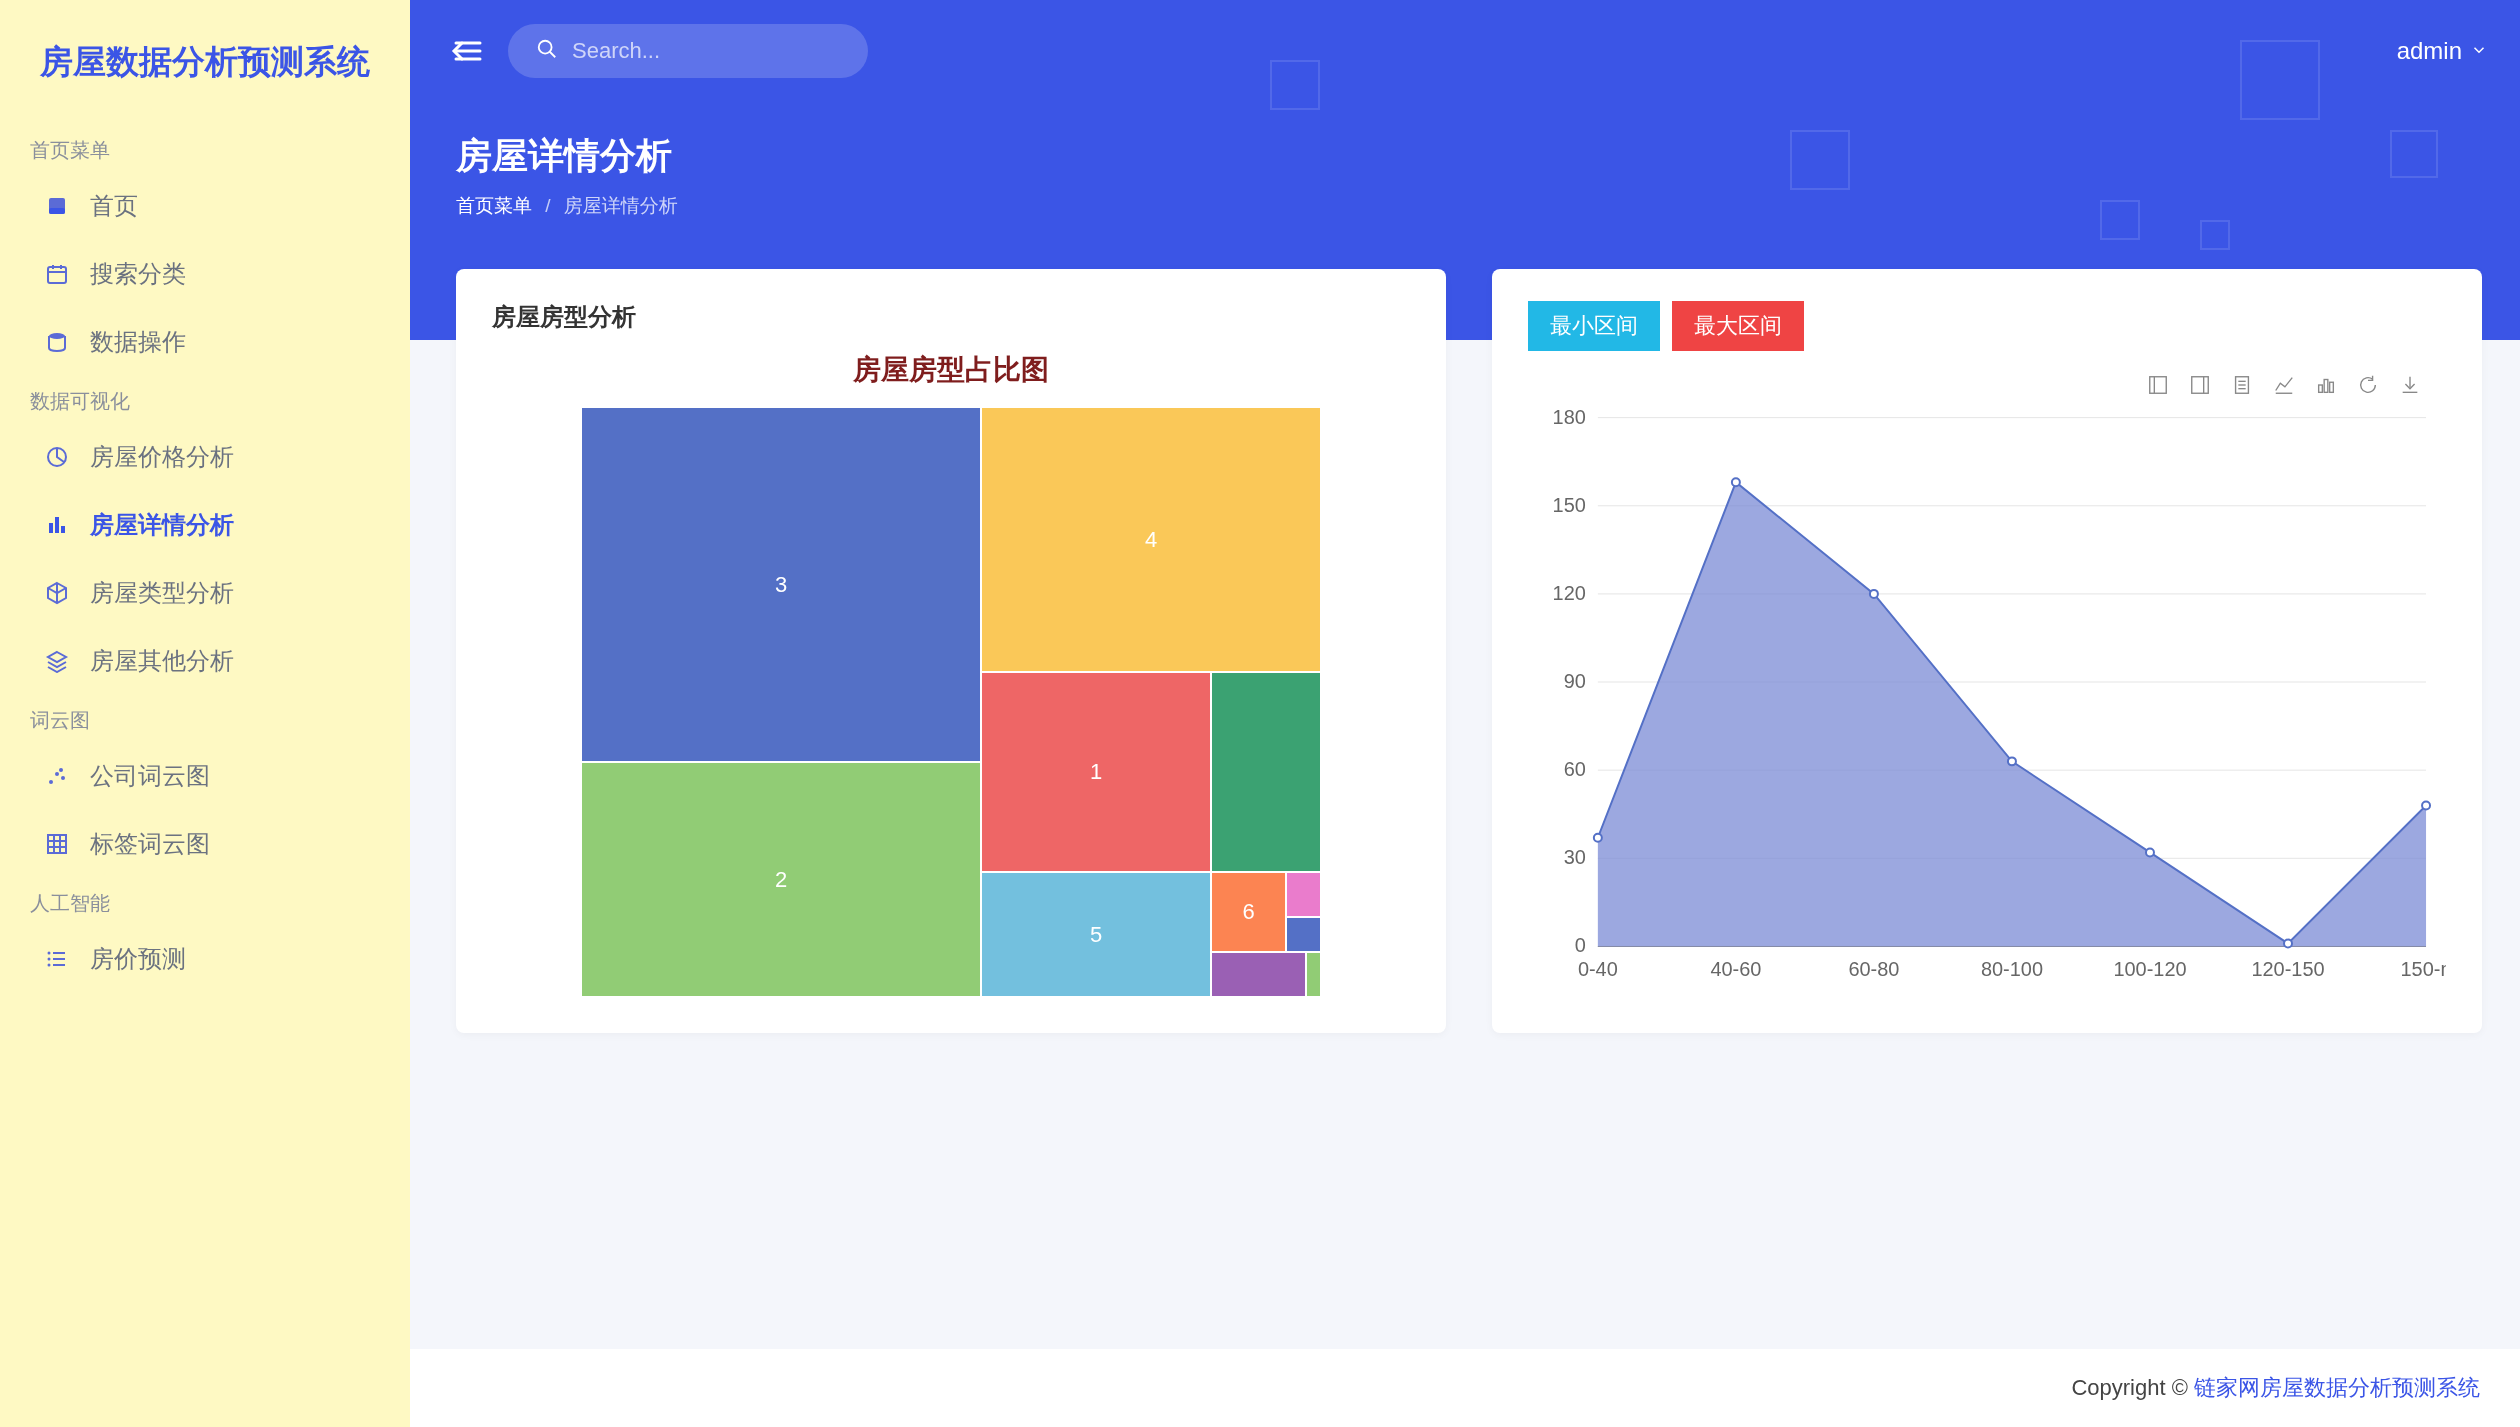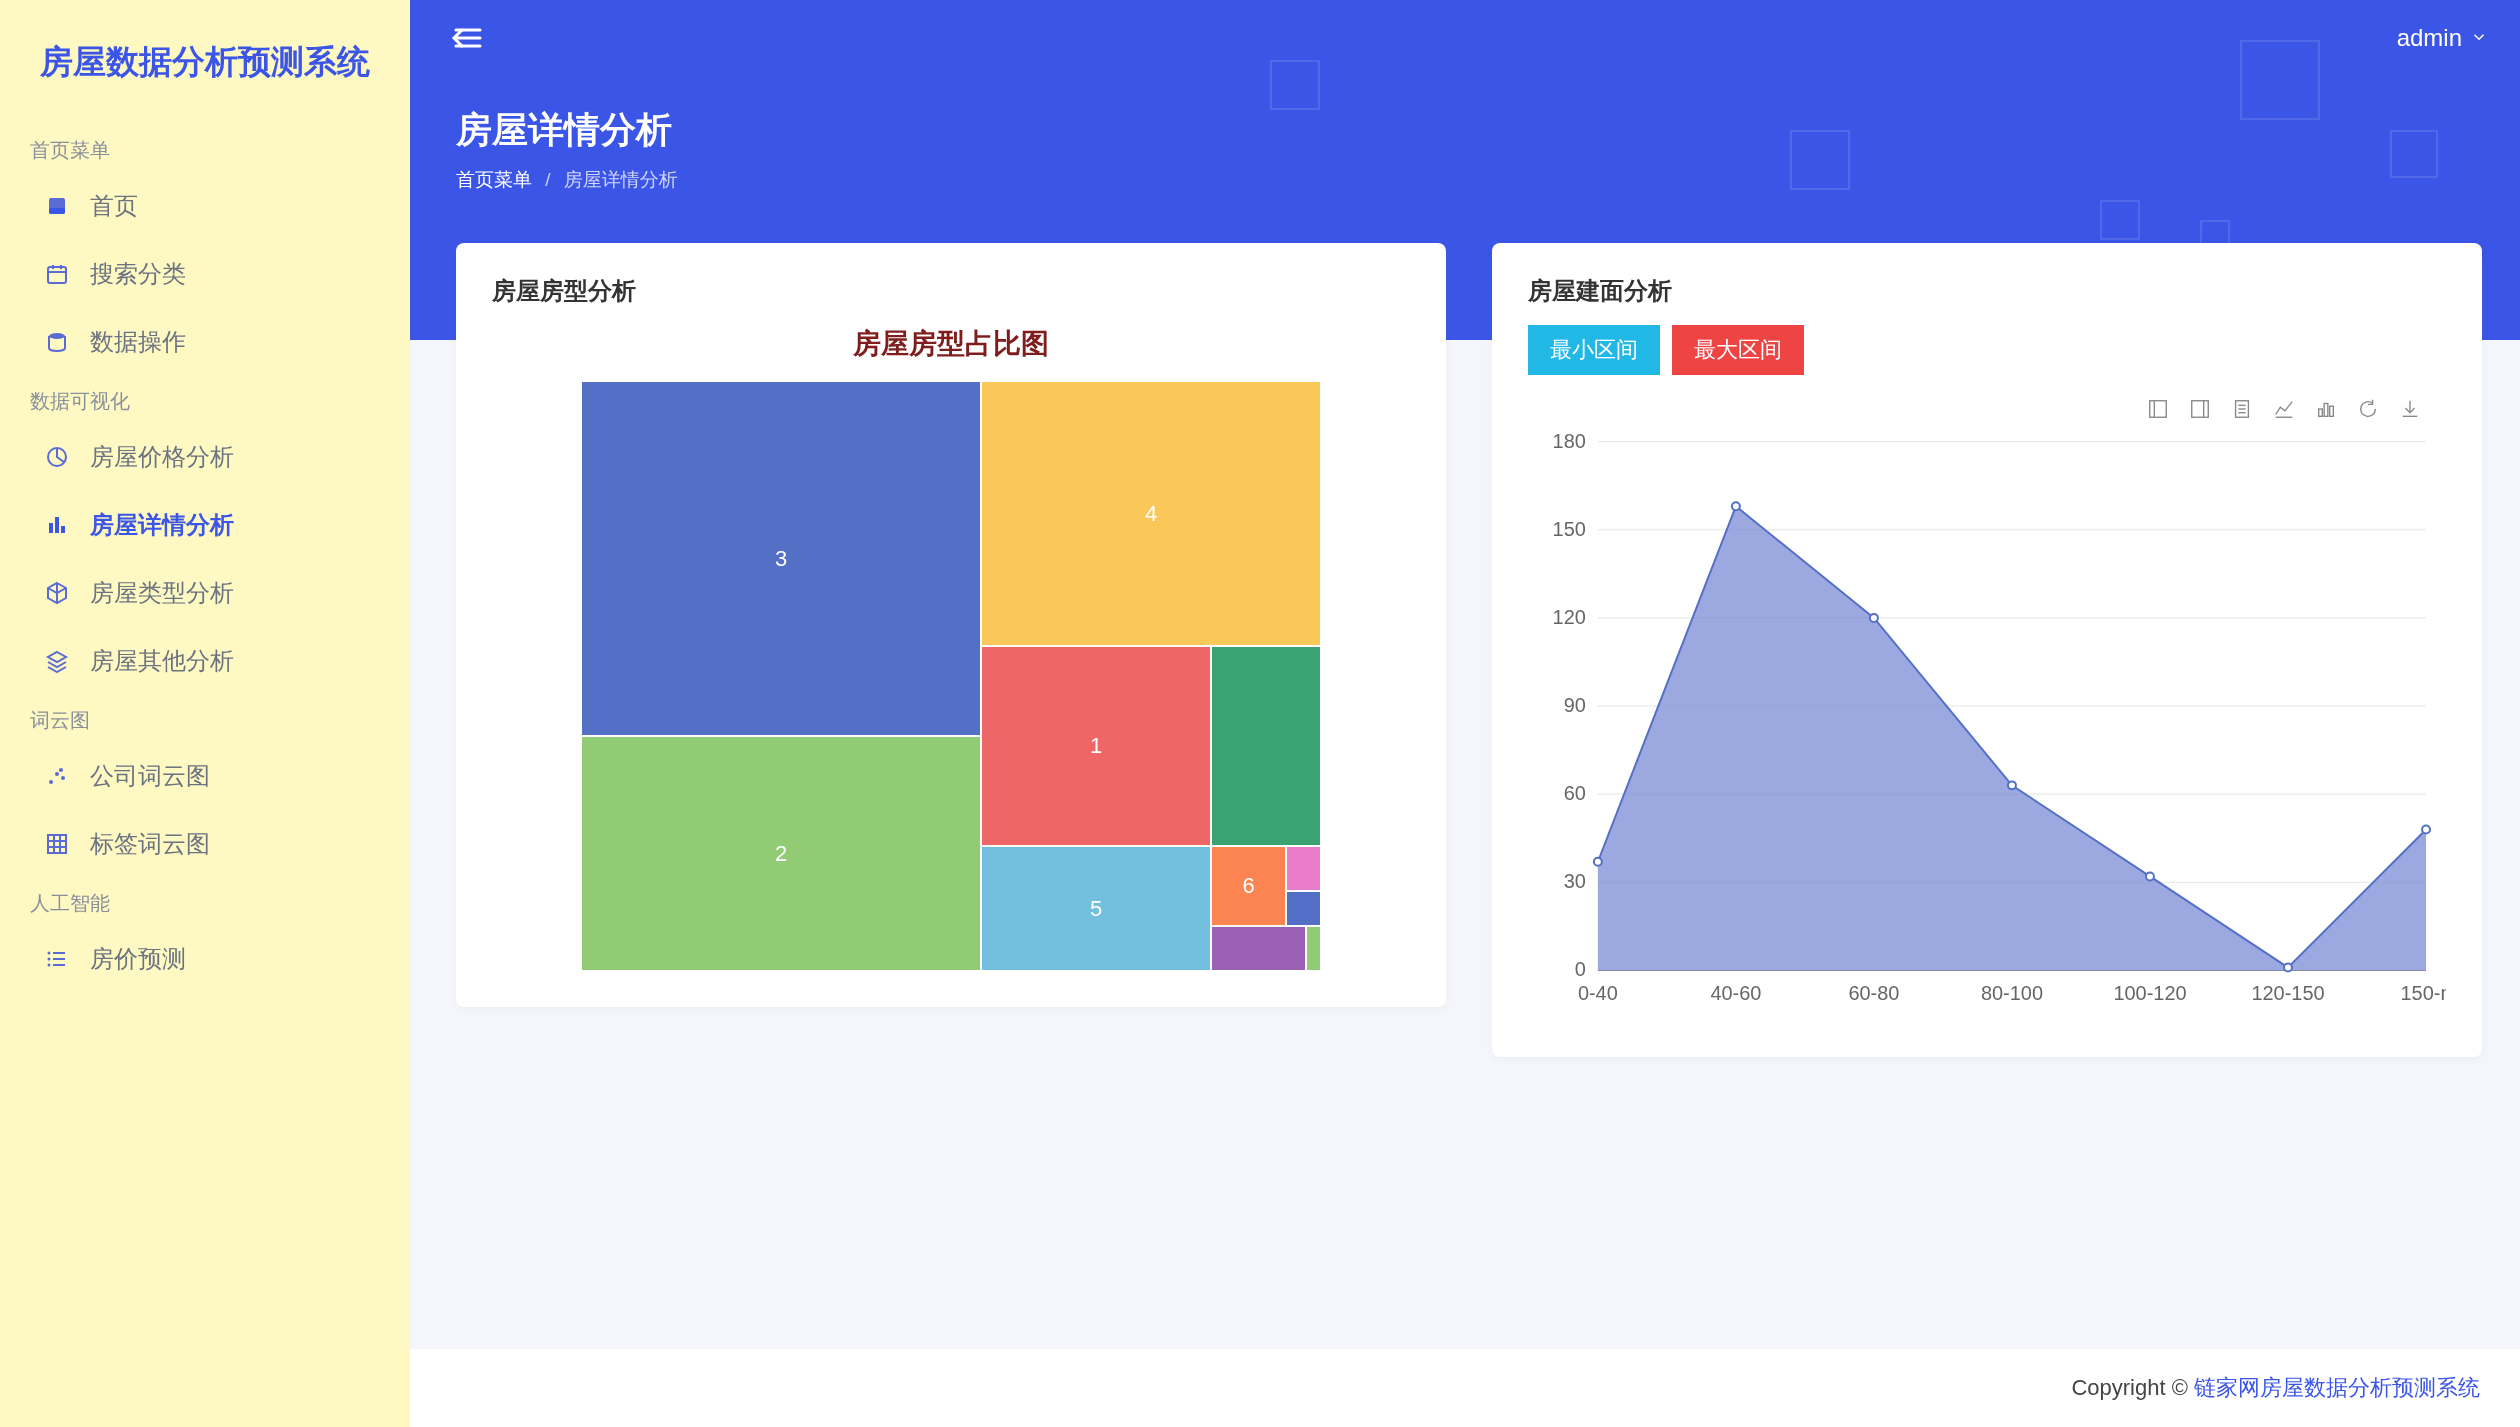--- a/index.html
+++ b/index.html
@@ -201,20 +201,29 @@
     <div class="topbar">
       <div class="menu-toggle">
         <svg width="34" height="28" viewBox="0 0 34 28">
             <g stroke="#fff" stroke-width="3" stroke-linecap="round">
               <line x1="6" y1="6" x2="30" y2="6"></line>
               <line x1="6" y1="14" x2="30" y2="14"></line>
               <line x1="6" y1="22" x2="30" y2="22"></line>
               <polyline points="12,6 4,14 12,22" fill="none"></polyline>
             </g>
           </svg>
+      </div>
+      <div class="search-box">
+        <span>
+          <svg viewBox="0 0 24 24">
+              <circle cx="10" cy="10" r="7" stroke="#fff" stroke-width="2" fill="none"></circle>
+              <line x1="15" y1="15" x2="21" y2="21" stroke="#fff" stroke-width="2"></line>
+            </svg>
+        </span>
+        <input type="text" placeholder="Search..." style="">
       </div>
       <div class="user-menu">
         <span>admin</span>
         <span>
           <svg width="18" height="18" viewBox="0 0 24 24">
               <polyline points="6,9 12,15 18,9" stroke="#fff" stroke-width="2" fill="none"></polyline>
             </svg>
         </span>
       </div>
     </div>
@@ -241,21 +250,20 @@
             <div class="tm-cell" style="left: 400px; top: 465px; width: 230px; height: 125px; background: rgb(115, 192, 222);">5</div>
             <div class="tm-cell" style="left: 630px; top: 465px; width: 75px; height: 80px; background: rgb(252, 132, 82);">6</div>
             <div class="tm-cell" style="left: 705px; top: 465px; width: 35px; height: 45px; background: rgb(234, 124, 204);"></div>
             <div class="tm-cell" style="left: 705px; top: 510px; width: 35px; height: 35px; background: rgb(84, 112, 198);"></div>
             <div class="tm-cell" style="left: 630px; top: 545px; width: 95px; height: 45px; background: rgb(154, 96, 180);"></div>
             <div class="tm-cell" style="left: 725px; top: 545px; width: 15px; height: 45px; background: rgb(145, 204, 117);"></div>
           </div>
       </div>
 
       <div class="card card-right">
-        <div class="card-title">房屋建面分析</div>
         <div class="btn-row">
           <button class="btn btn-min">最小区间</button>
           <button class="btn btn-max">最大区间</button>
         </div>
         <div class="chart-toolbar">
           <span class="tb-icon">
               <svg viewBox="0 0 24 24">
                 <rect x="3" y="3" width="18" height="18" stroke-width="1.5"></rect>
                 <line x1="8" y1="3" x2="8" y2="21" stroke-width="1.5"></line>
               </svg>

